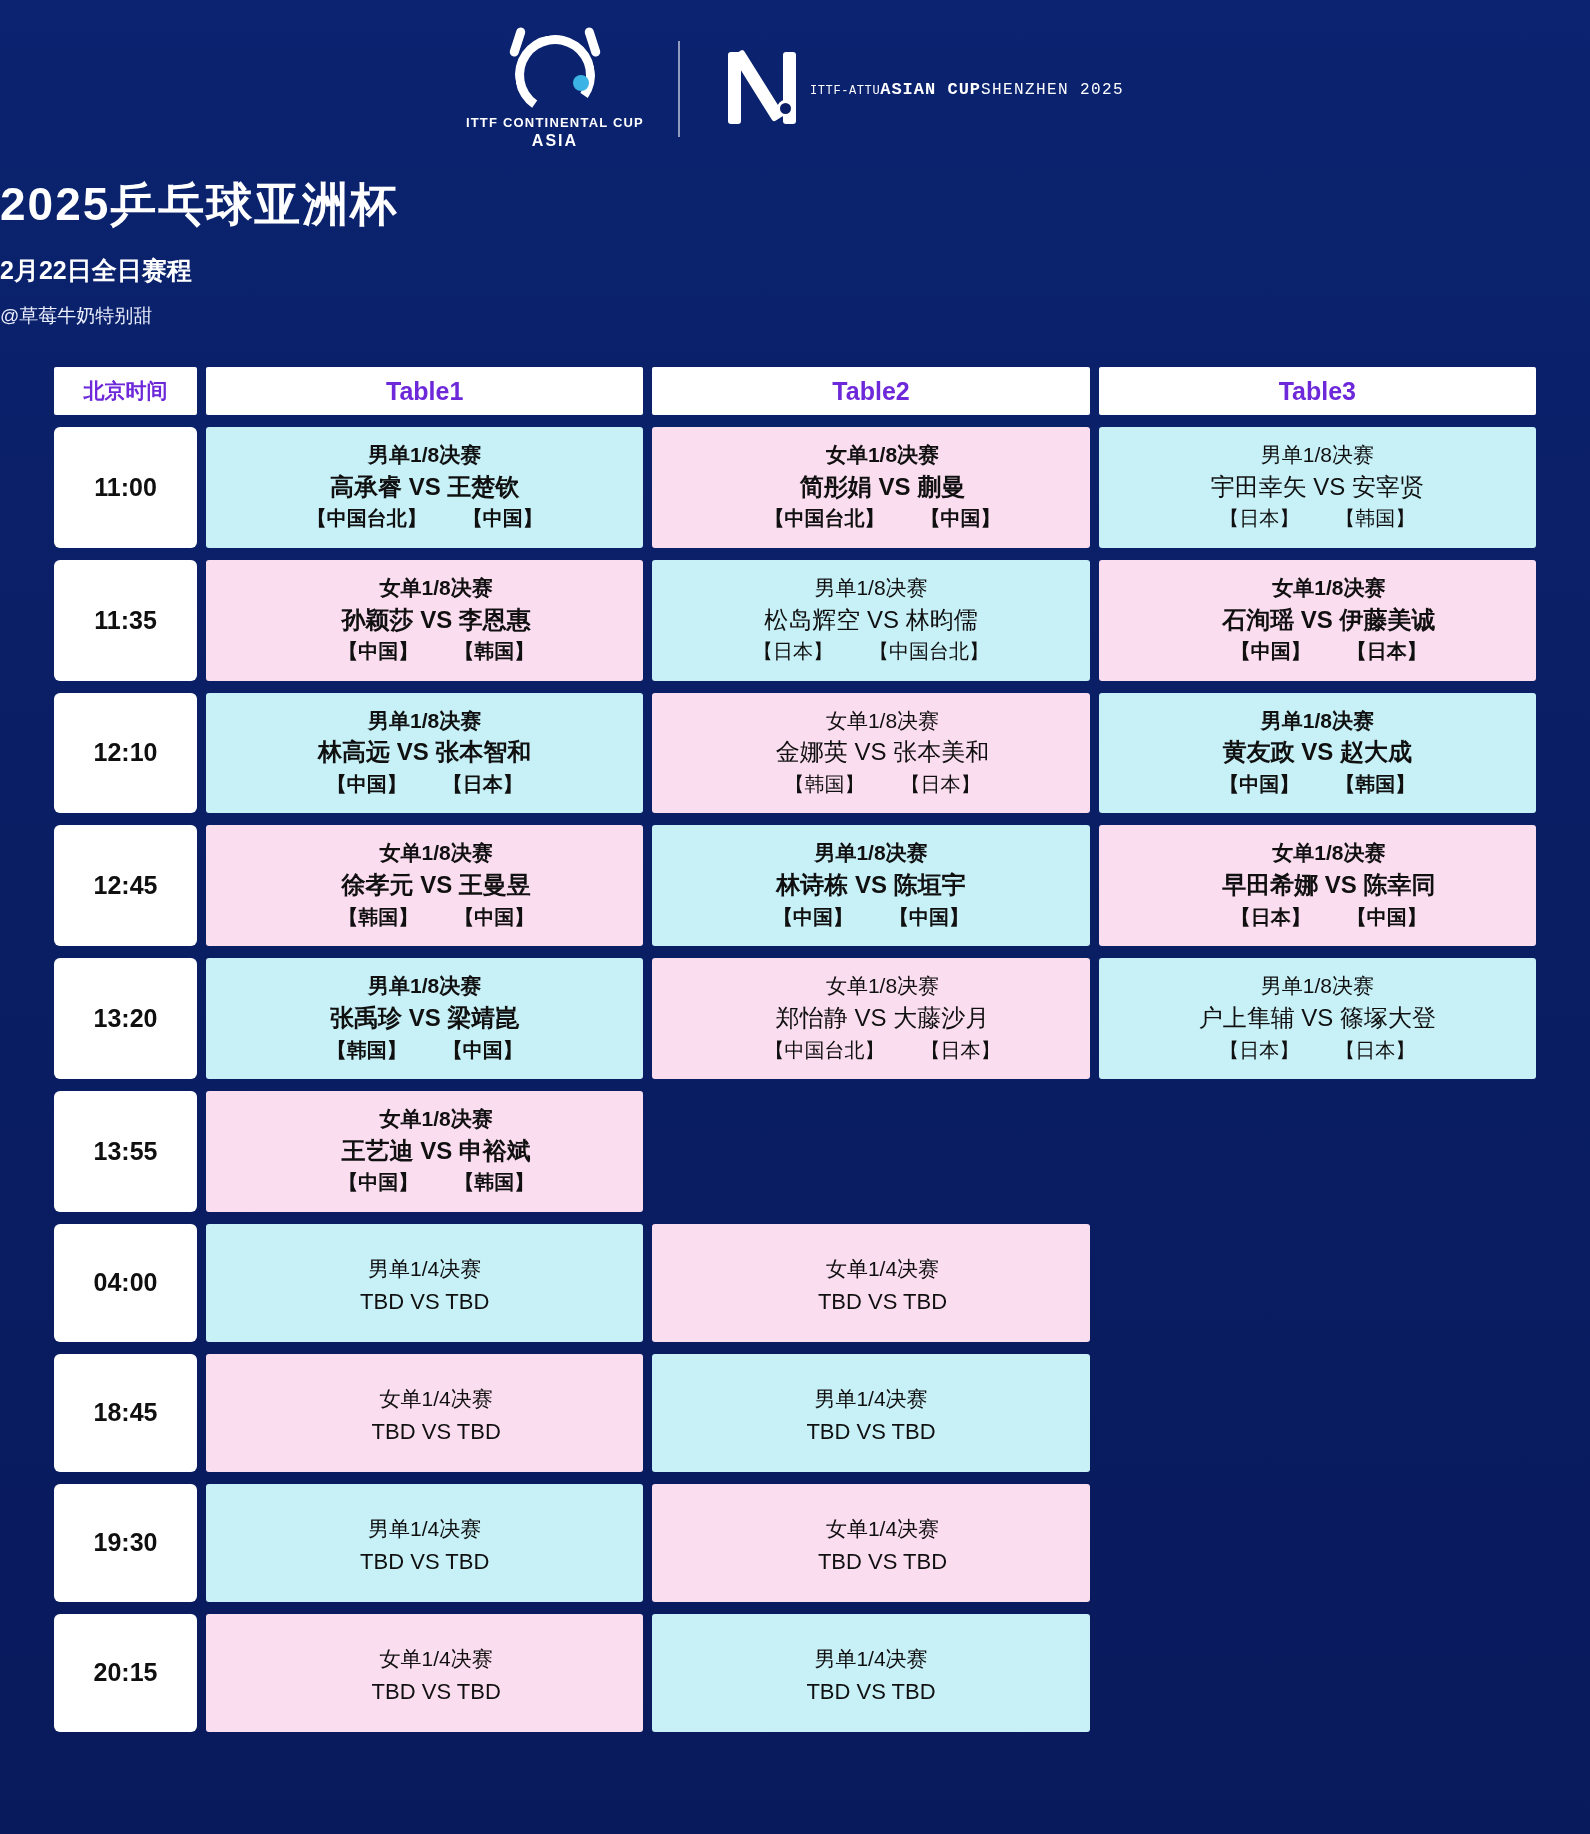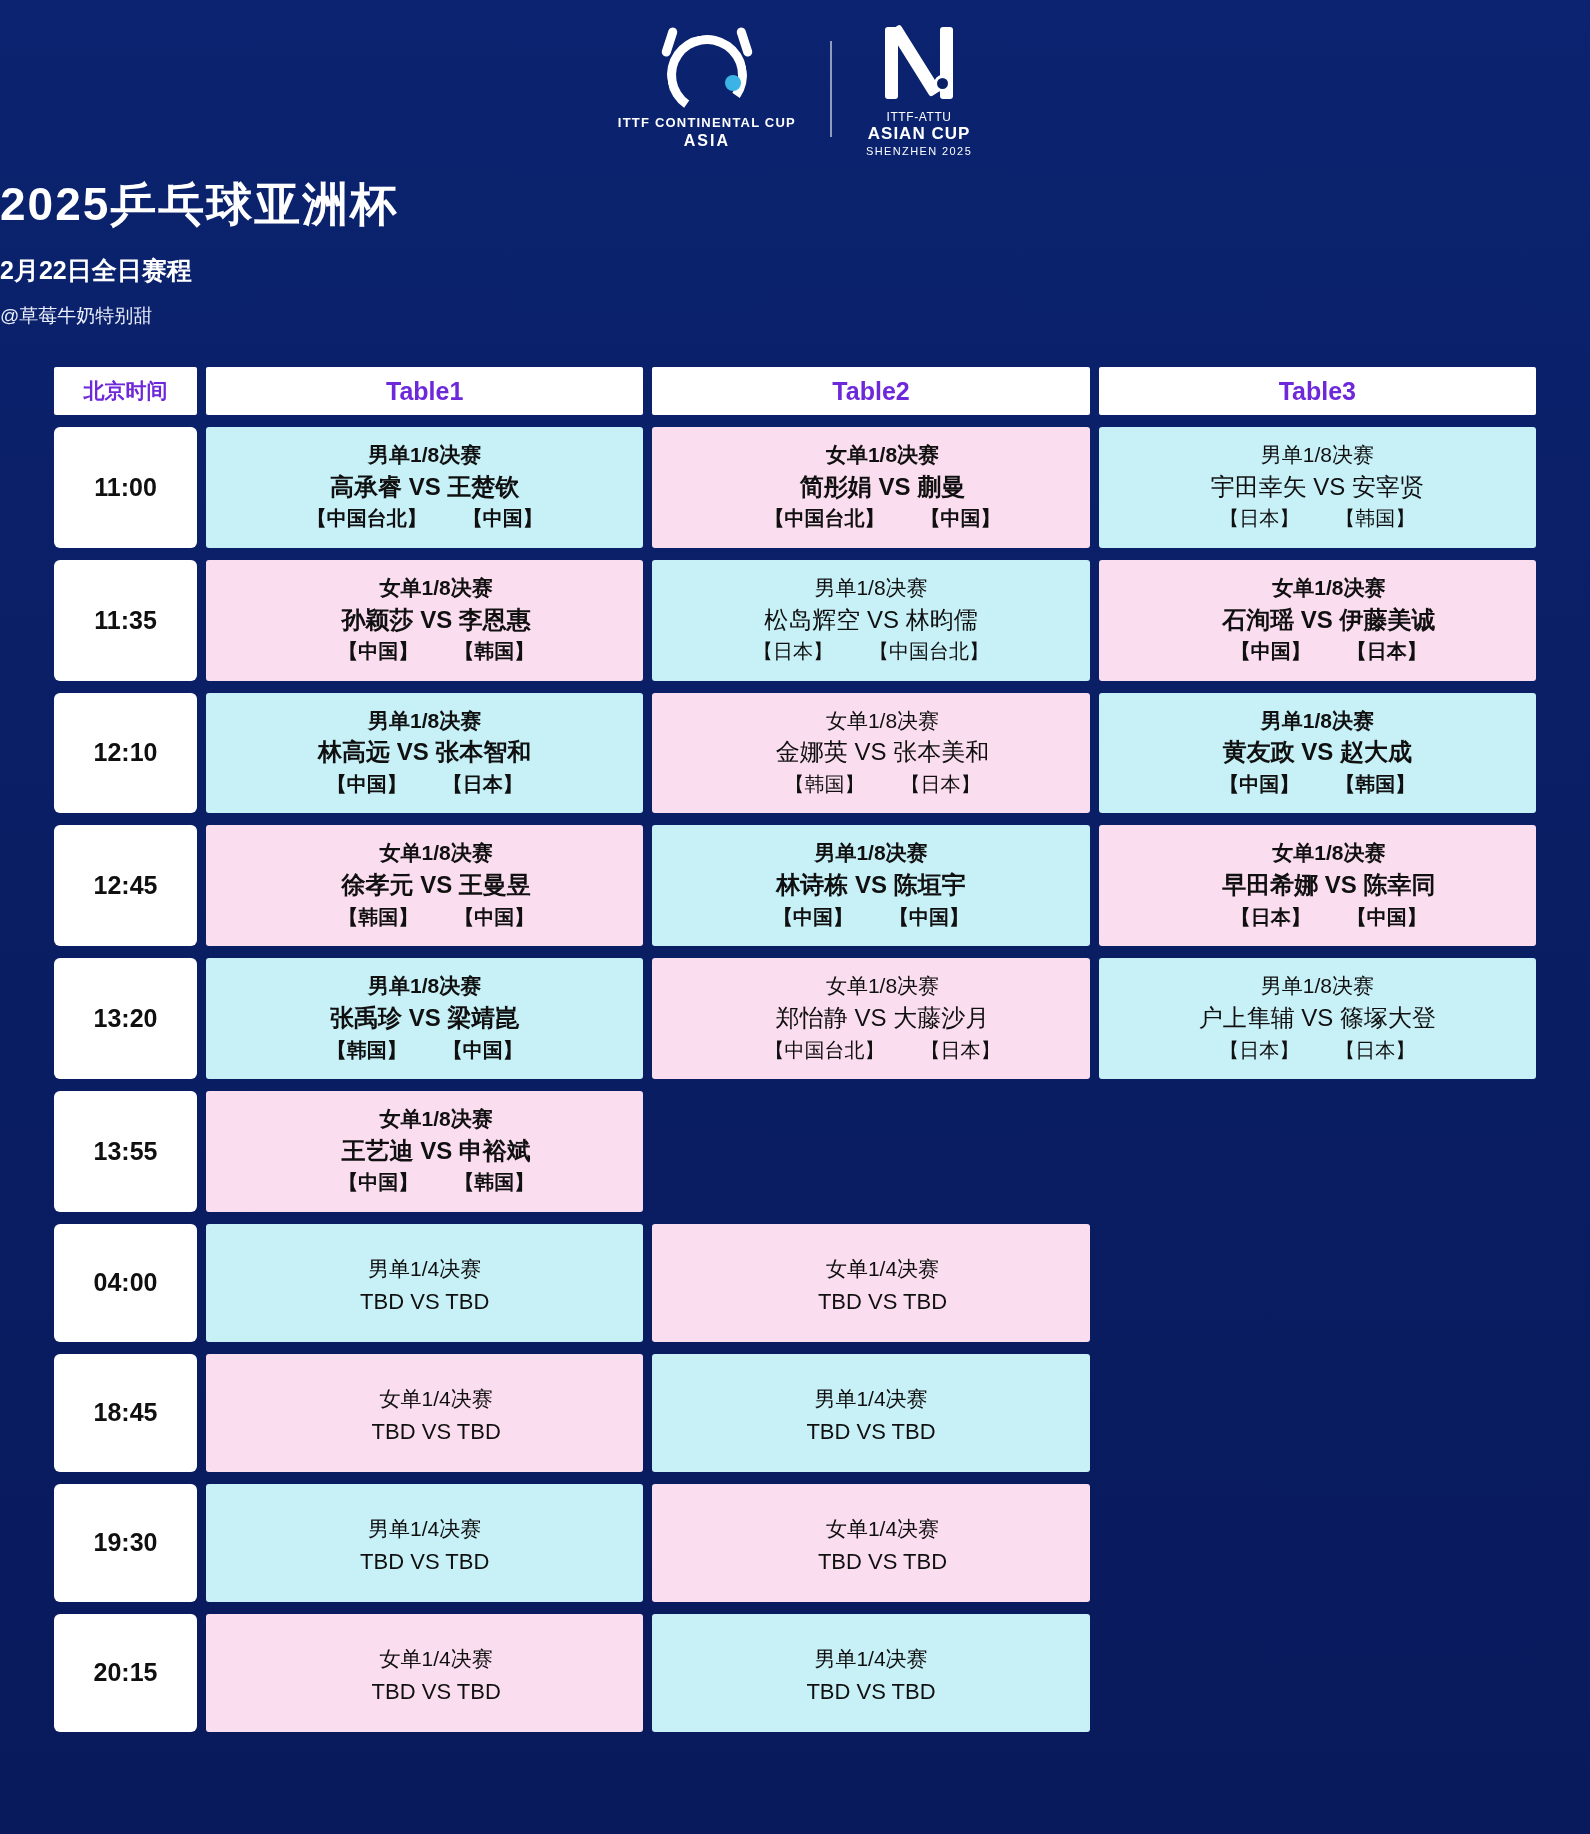--- a/index.html
+++ b/index.html
@@ -83,23 +83,24 @@
     font-weight: bold;
     margin-top: 2px;
   }
   .divider-v {
     width: 2px;
     height: 96px;
     background: rgba(255,255,255,0.55);
   }
   .logo-right {
     display: flex;
-    flex-direction: column;
+    flex-direction: row;
     align-items: center;
     color: #ffffff;
+    font-family: Liberation Mono, monospace;
   }
   .logo-right .mark {
     width: 96px;
     height: 86px;
     position: relative;
   }
   .logo-right .mark .bar-a,
   .logo-right .mark .bar-b,
   .logo-right .mark .bar-c {
     position: absolute;
@@ -117,21 +118,21 @@
     right: 16px;
     top: 54px;
     width: 17px;
     height: 17px;
     border-radius: 50%;
     background: #0a1f66;
     border: 3px solid #ffffff;
   }
   .logo-right .r1 { font-size: 12px; letter-spacing: .6px; margin-top: 3px; }
   .logo-right .r2 { font-size: 17px; font-weight: bold; letter-spacing: 1px; }
-  .logo-right .r3 { font-size: 11px; letter-spacing: 1.4px; margin-top: 1px; }
+  .logo-right .r3 { font-size: 16px; letter-spacing: 1.4px; margin-top: 1px; }
 
   .main-title {
     color: #ffffff;
     font-size: 46px;
     font-weight: bold;
     letter-spacing: 2px;
     margin-top: 10px;
   }
   .sub-title {
     color: #ffffff;

